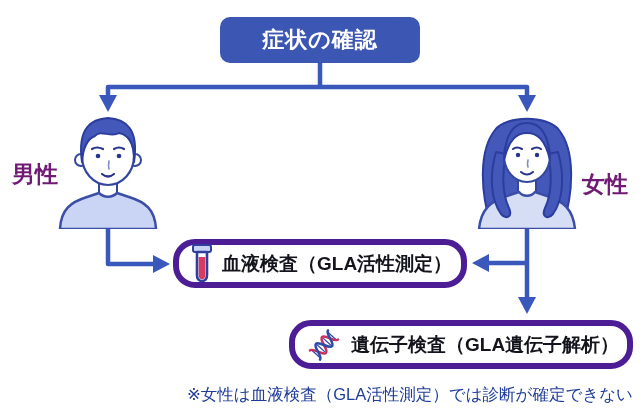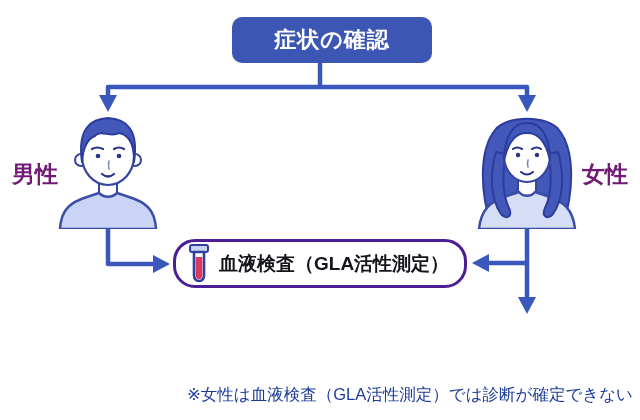--- a/index.html
+++ b/index.html
@@ -2,35 +2,35 @@
 <html><head>
 <meta charset="utf-8">
 <style>
   html,body{margin:0;padding:0;background:#ffffff;}
   .canvas{
     position:relative;width:640px;height:420px;background:#ffffff;overflow:hidden;
     font-family:"Liberation Sans","DejaVu Sans",sans-serif;
   }
   .connectors{position:absolute;left:0;top:0;width:640px;height:420px;}
   .title-box{
-    position:absolute;left:232px;top:17px;width:200px;height:46px;
+    position:absolute;left:220px;top:17px;width:200px;height:46px;
     background:#3C56B4;border-radius:10px;
     display:flex;align-items:center;justify-content:center;
     color:#ffffff;font-size:22px;font-weight:bold;letter-spacing:1px;
   }
   .person{position:absolute;}
   .person-male{left:56px;top:110px;width:104px;height:119px;}
   .person-female{left:471px;top:110px;width:112px;height:119px;}
   .gender-label{
     position:absolute;font-size:23px;font-weight:bold;color:#701a75;line-height:1;
   }
   .male-label{left:12px;top:163px;}
-  .female-label{left:582px;top:163px;}
+  .female-label{left:582px;top:173px;}
   .test-box{
-    position:absolute;background:#ffffff;border:3px solid #4c1d95;border-radius:22px;
+    position:absolute;background:#ffffff;border:6px solid #4c1d95;border-radius:22px;
     display:flex;align-items:center;box-sizing:border-box;
     color:#14141c;font-weight:bold;white-space:nowrap;
   }
   .blood-box{left:173px;top:239px;width:294px;height:49px;padding:0 10px;font-size:19px;}
   .genetic-box{left:289px;top:320px;width:344px;height:49px;padding:0 9px;font-size:19px;}
   .test-box .icon{flex:0 0 auto;display:flex;align-items:center;justify-content:center;}
   .test-box .box-label{margin-left:7px;}
   .dna-rotate{transform:rotate(-10deg);}
   .footnote{
     position:absolute;left:180px;top:384px;width:460px;text-align:center;
@@ -109,16 +109,33 @@
     <span class="icon">
       <svg width="26" height="41" viewBox="0 0 26 41" xmlns="http://www.w3.org/2000/svg">
         <rect x="4" y="2" width="18" height="7" rx="2" fill="#C9D3F2" stroke="#2F3FA0" stroke-width="2"></rect>
         <path d="M8,9 L8,32 Q8,38 13,38 Q18,38 18,32 L18,9 Z" fill="#ffffff" stroke="#2F3FA0" stroke-width="2.6" stroke-linejoin="round"></path>
         <path d="M9.7,14 L9.7,32 Q9.7,36.2 13,36.2 Q16.3,36.2 16.3,32 L16.3,14 Z" fill="#D93A5F"></path>
       </svg>
     </span>
     <span class="box-label">血液検査（GLA活性測定）</span>
   </div>
 
+  <div class="test-box genetic-box">
+    <span class="icon dna-rotate">
+      <svg width="40" height="36" viewBox="-4 -10 48 48" xmlns="http://www.w3.org/2000/svg">
+        <g transform="rotate(-38 20 14)">
+          <g stroke="#2F4BA6" stroke-width="1.7">
+            <path d="M4,7 L4,21"></path>
+              <path d="M14,7 L14,21"></path>
+            <path d="M26,7 L26,21"></path>
+              <path d="M36,7 L36,21"></path>
+          </g>
+          <path d="M2,5 C8,5 8,23 14,23 C20,23 20,5 26,5 C32,5 32,23 38,23" fill="none" stroke="#C7315C" stroke-width="3.4" stroke-linecap="round"></path>
+          <path d="M2,23 C8,23 8,5 14,5 C20,5 20,23 26,23 C32,23 32,5 38,5" fill="none" stroke="#2F4BA6" stroke-width="3.4" stroke-linecap="round"></path>
+        </g>
+      </svg>
+    </span>
+    <span class="box-label">遺伝子検査（GLA遺伝子解析）</span>
+  </div>
 
   <div class="footnote">※女性は血液検査（GLA活性測定）では診断が確定できない</div>
 
 </div>
 
 </body></html>

